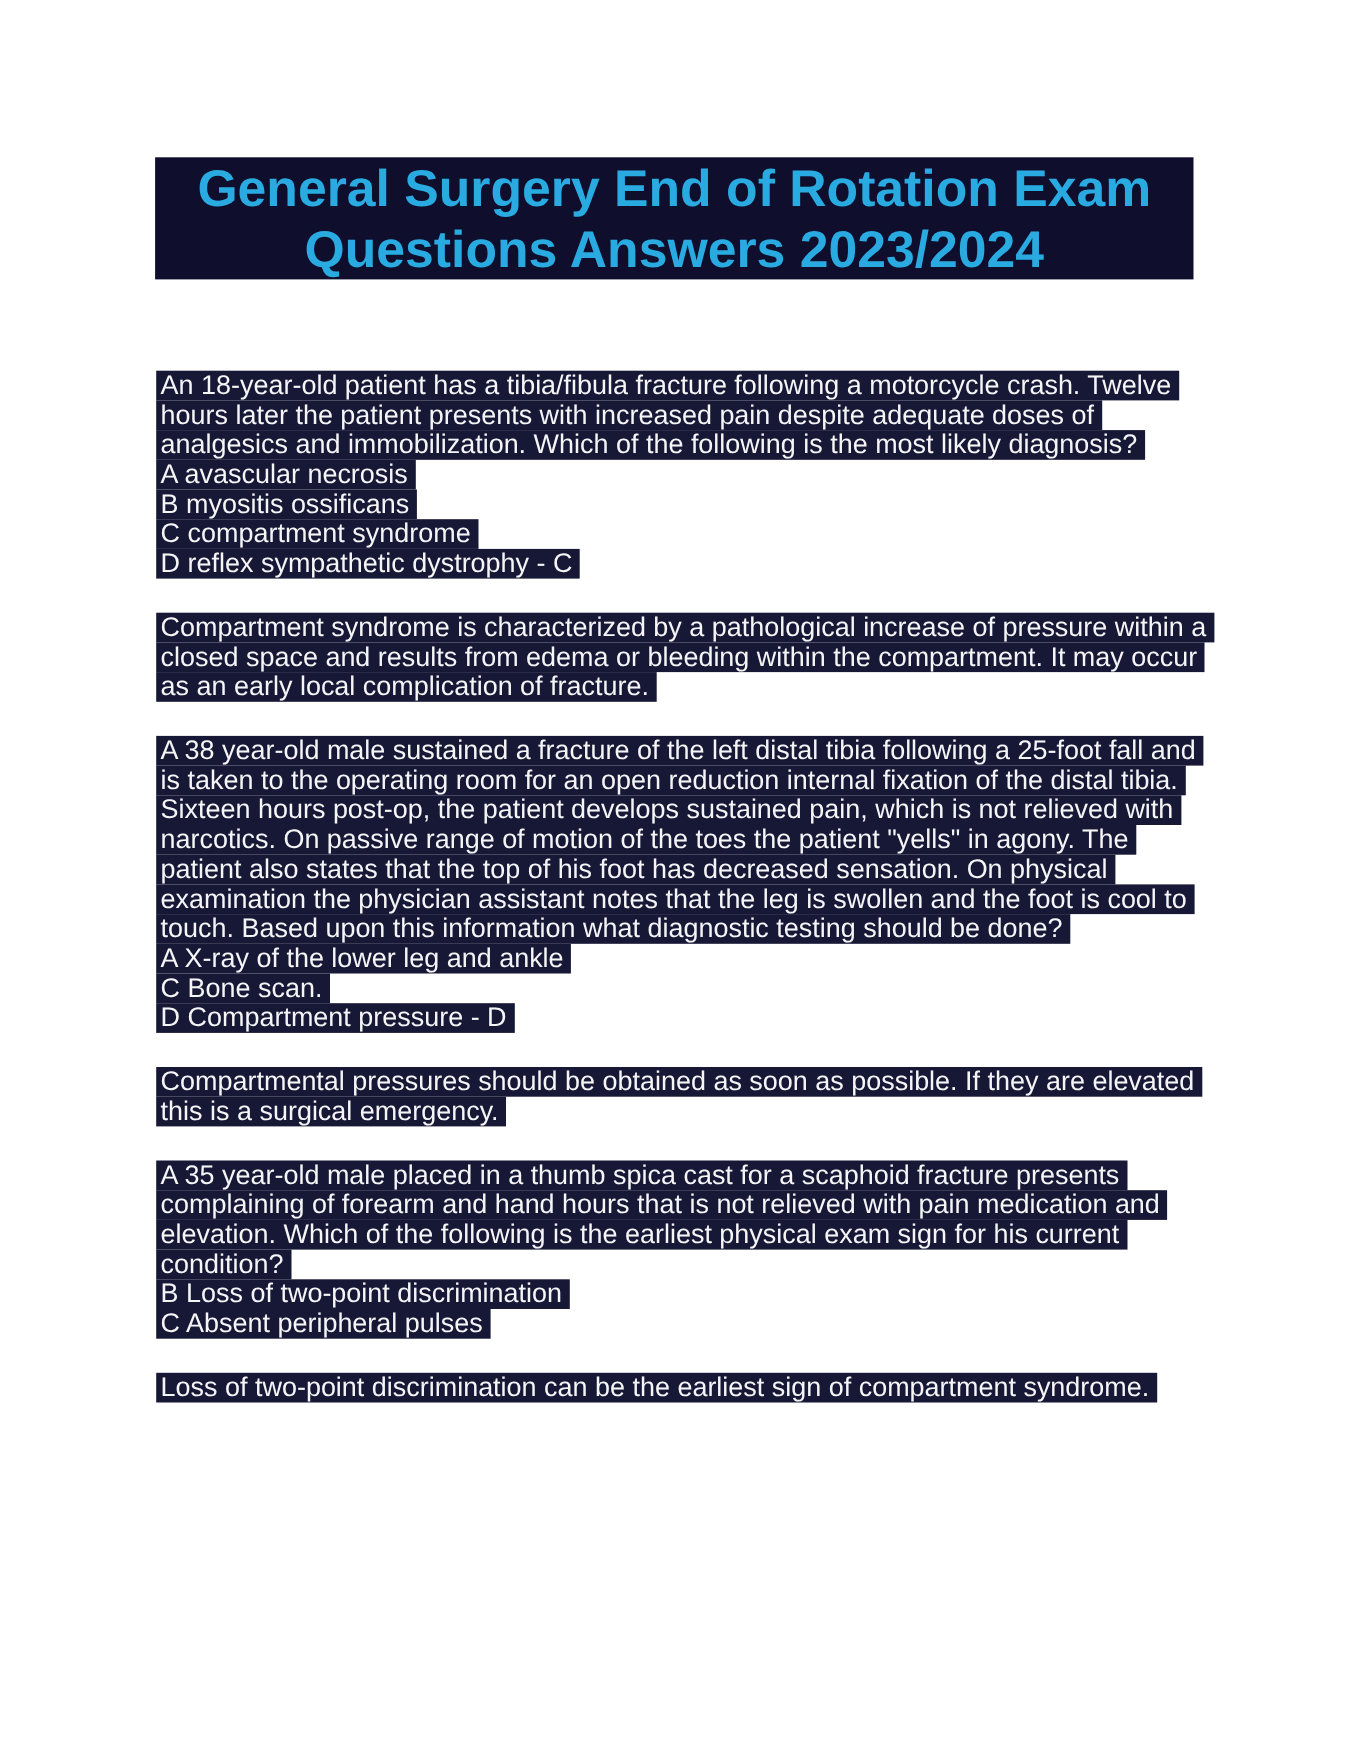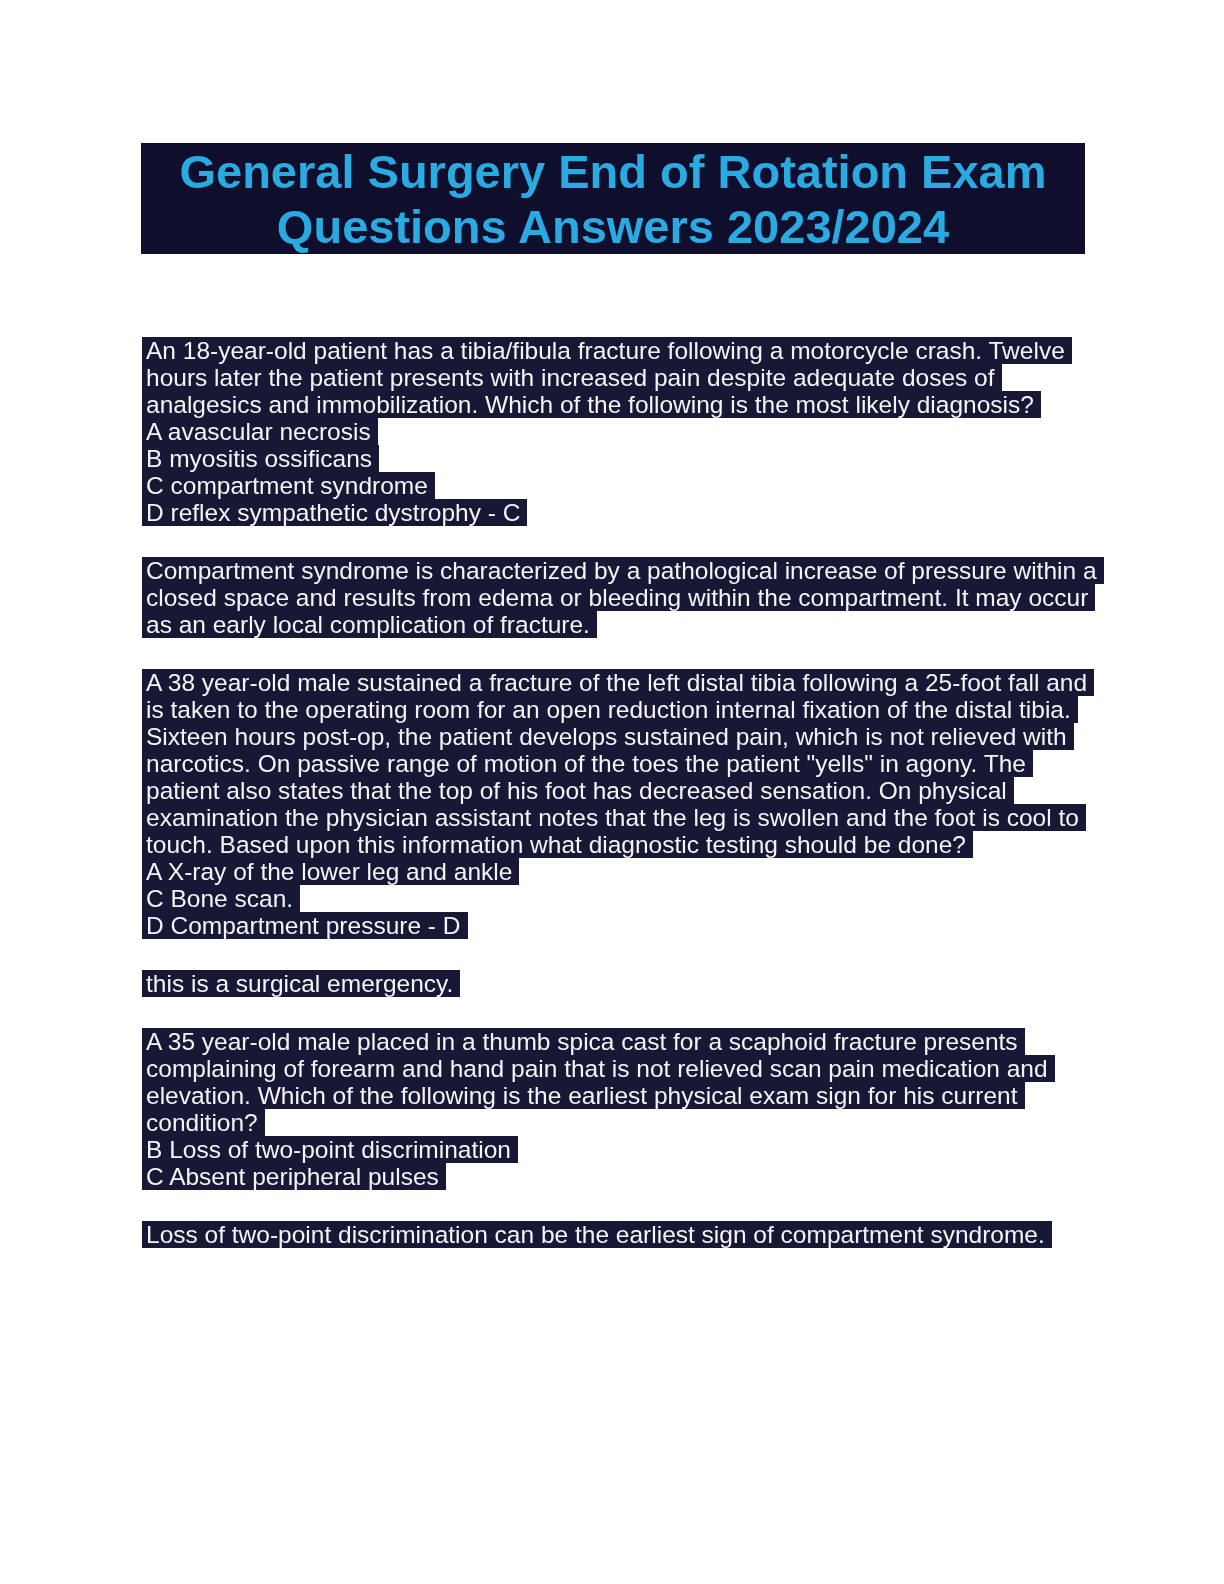--- a/index.html
+++ b/index.html
@@ -18,21 +18,21 @@
   .banner {
     position: absolute;
     left: 141px;
     top: 143px;
     width: 944px;
     height: 111px;
     background: var(--banner-bg, #0f0f2d);
     display: flex;
     flex-direction: column;
     align-items: center;
-    justify-content: center;
+    justify-content: space-between;
   }
   .title-line {
     font-family: "Liberation Sans", sans-serif;
     font-weight: bold;
     font-size: 47px;
     line-height: 55px;
     color: var(--title-text, #29abe2);
     white-space: pre;
   }
   .body-col {
@@ -131,29 +131,32 @@
         </div>
         <div class="line">
           <span class="hl">C Bone scan.</span>
         </div>
         <div class="line">
           <span class="hl">D Compartment pressure - D</span>
         </div>
       </div>
       <div class="para">
         <div class="line">
+          <span class="hl">Compartmental pressures should be obtained as soon as possible. If they are elevated</span>
+        </div>
+        <div class="line">
           <span class="hl">this is a surgical emergency.</span>
         </div>
       </div>
       <div class="para">
         <div class="line">
           <span class="hl">A 35 year-old male placed in a thumb spica cast for a scaphoid fracture presents</span>
         </div>
         <div class="line">
-          <span class="hl">complaining of forearm and hand pain that is not relieved scan pain medication and</span>
+          <span class="hl">complaining of forearm and hand hours that is not relieved with pain medication and</span>
         </div>
         <div class="line">
           <span class="hl">elevation. Which of the following is the earliest physical exam sign for his current</span>
         </div>
         <div class="line">
           <span class="hl">condition?</span>
         </div>
         <div class="line">
           <span class="hl">B Loss of two-point discrimination</span>
         </div>

